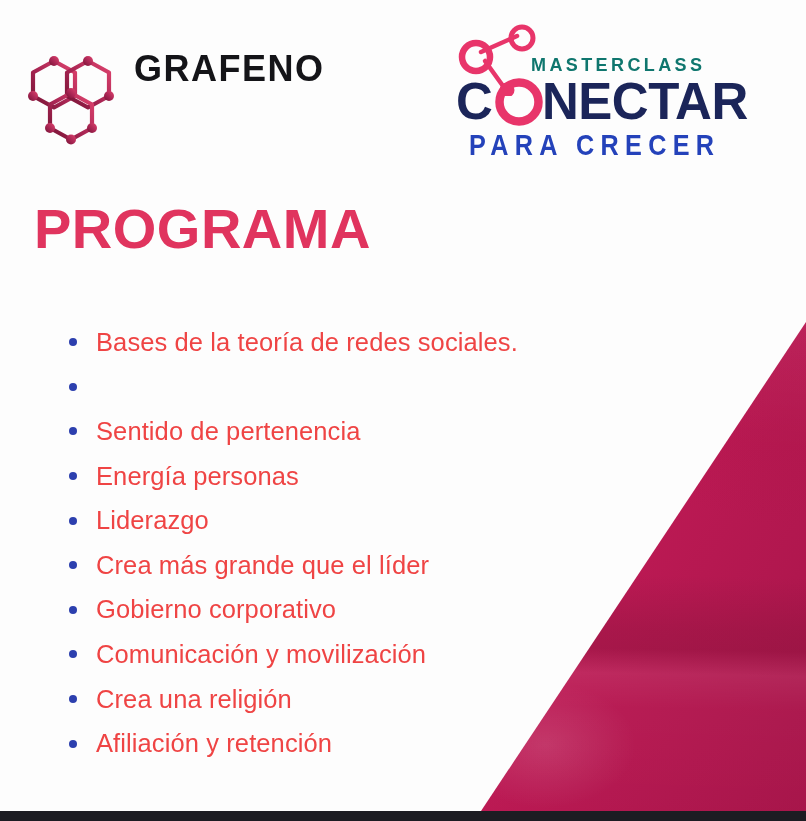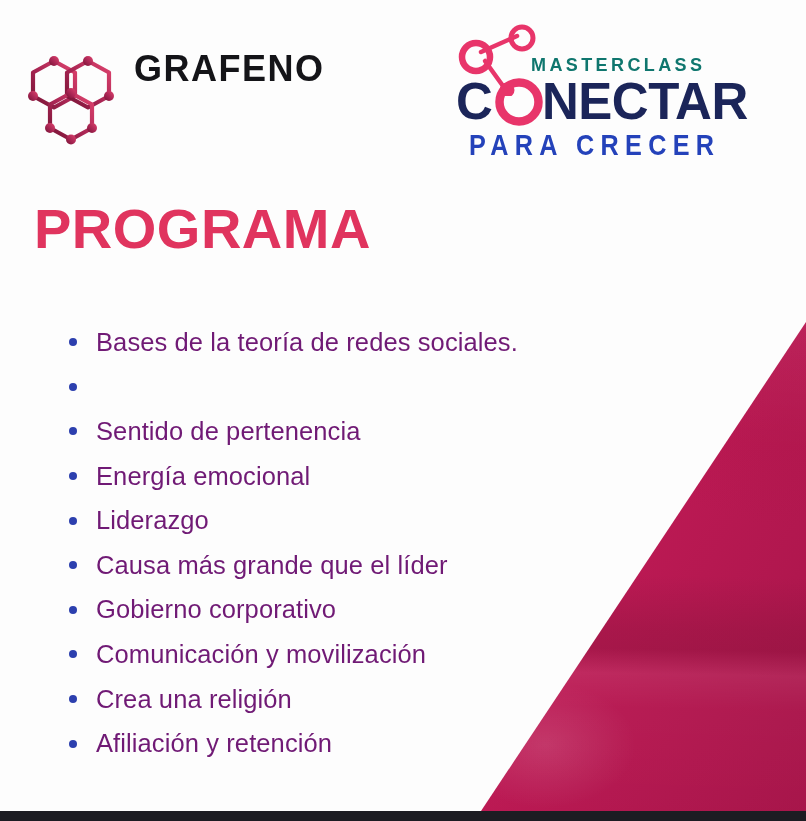--- a/index.html
+++ b/index.html
@@ -165,21 +165,21 @@
     top: 50%;
     margin-top: -4px;
     width: 8px;
     height: 8px;
     border-radius: 50%;
     background: #2c3fae;
   }
   .program-list li .txt {
     font-size: 25.5px;
     font-weight: normal;
-    color: #701a75;
+    color: #ef4444;
     letter-spacing: 0.1px;
     white-space: nowrap;
   }
 </style>
 </head>
 <body>
 
 <div id="slide">
 
   <div class="photo-wedge">
@@ -249,29 +249,29 @@
     </li>
     <li>
       <span class="dot"></span>
     </li>
     <li>
       <span class="dot"></span>
       <span class="txt">Sentido de pertenencia</span>
     </li>
     <li>
       <span class="dot"></span>
-      <span class="txt">Energía emocional</span>
+      <span class="txt">Energía personas</span>
     </li>
     <li>
       <span class="dot"></span>
       <span class="txt">Liderazgo</span>
     </li>
     <li>
       <span class="dot"></span>
-      <span class="txt">Causa más grande que el líder</span>
+      <span class="txt">Crea más grande que el líder</span>
     </li>
     <li>
       <span class="dot"></span>
       <span class="txt">Gobierno corporativo</span>
     </li>
     <li>
       <span class="dot"></span>
       <span class="txt">Comunicación y movilización</span>
     </li>
     <li>

